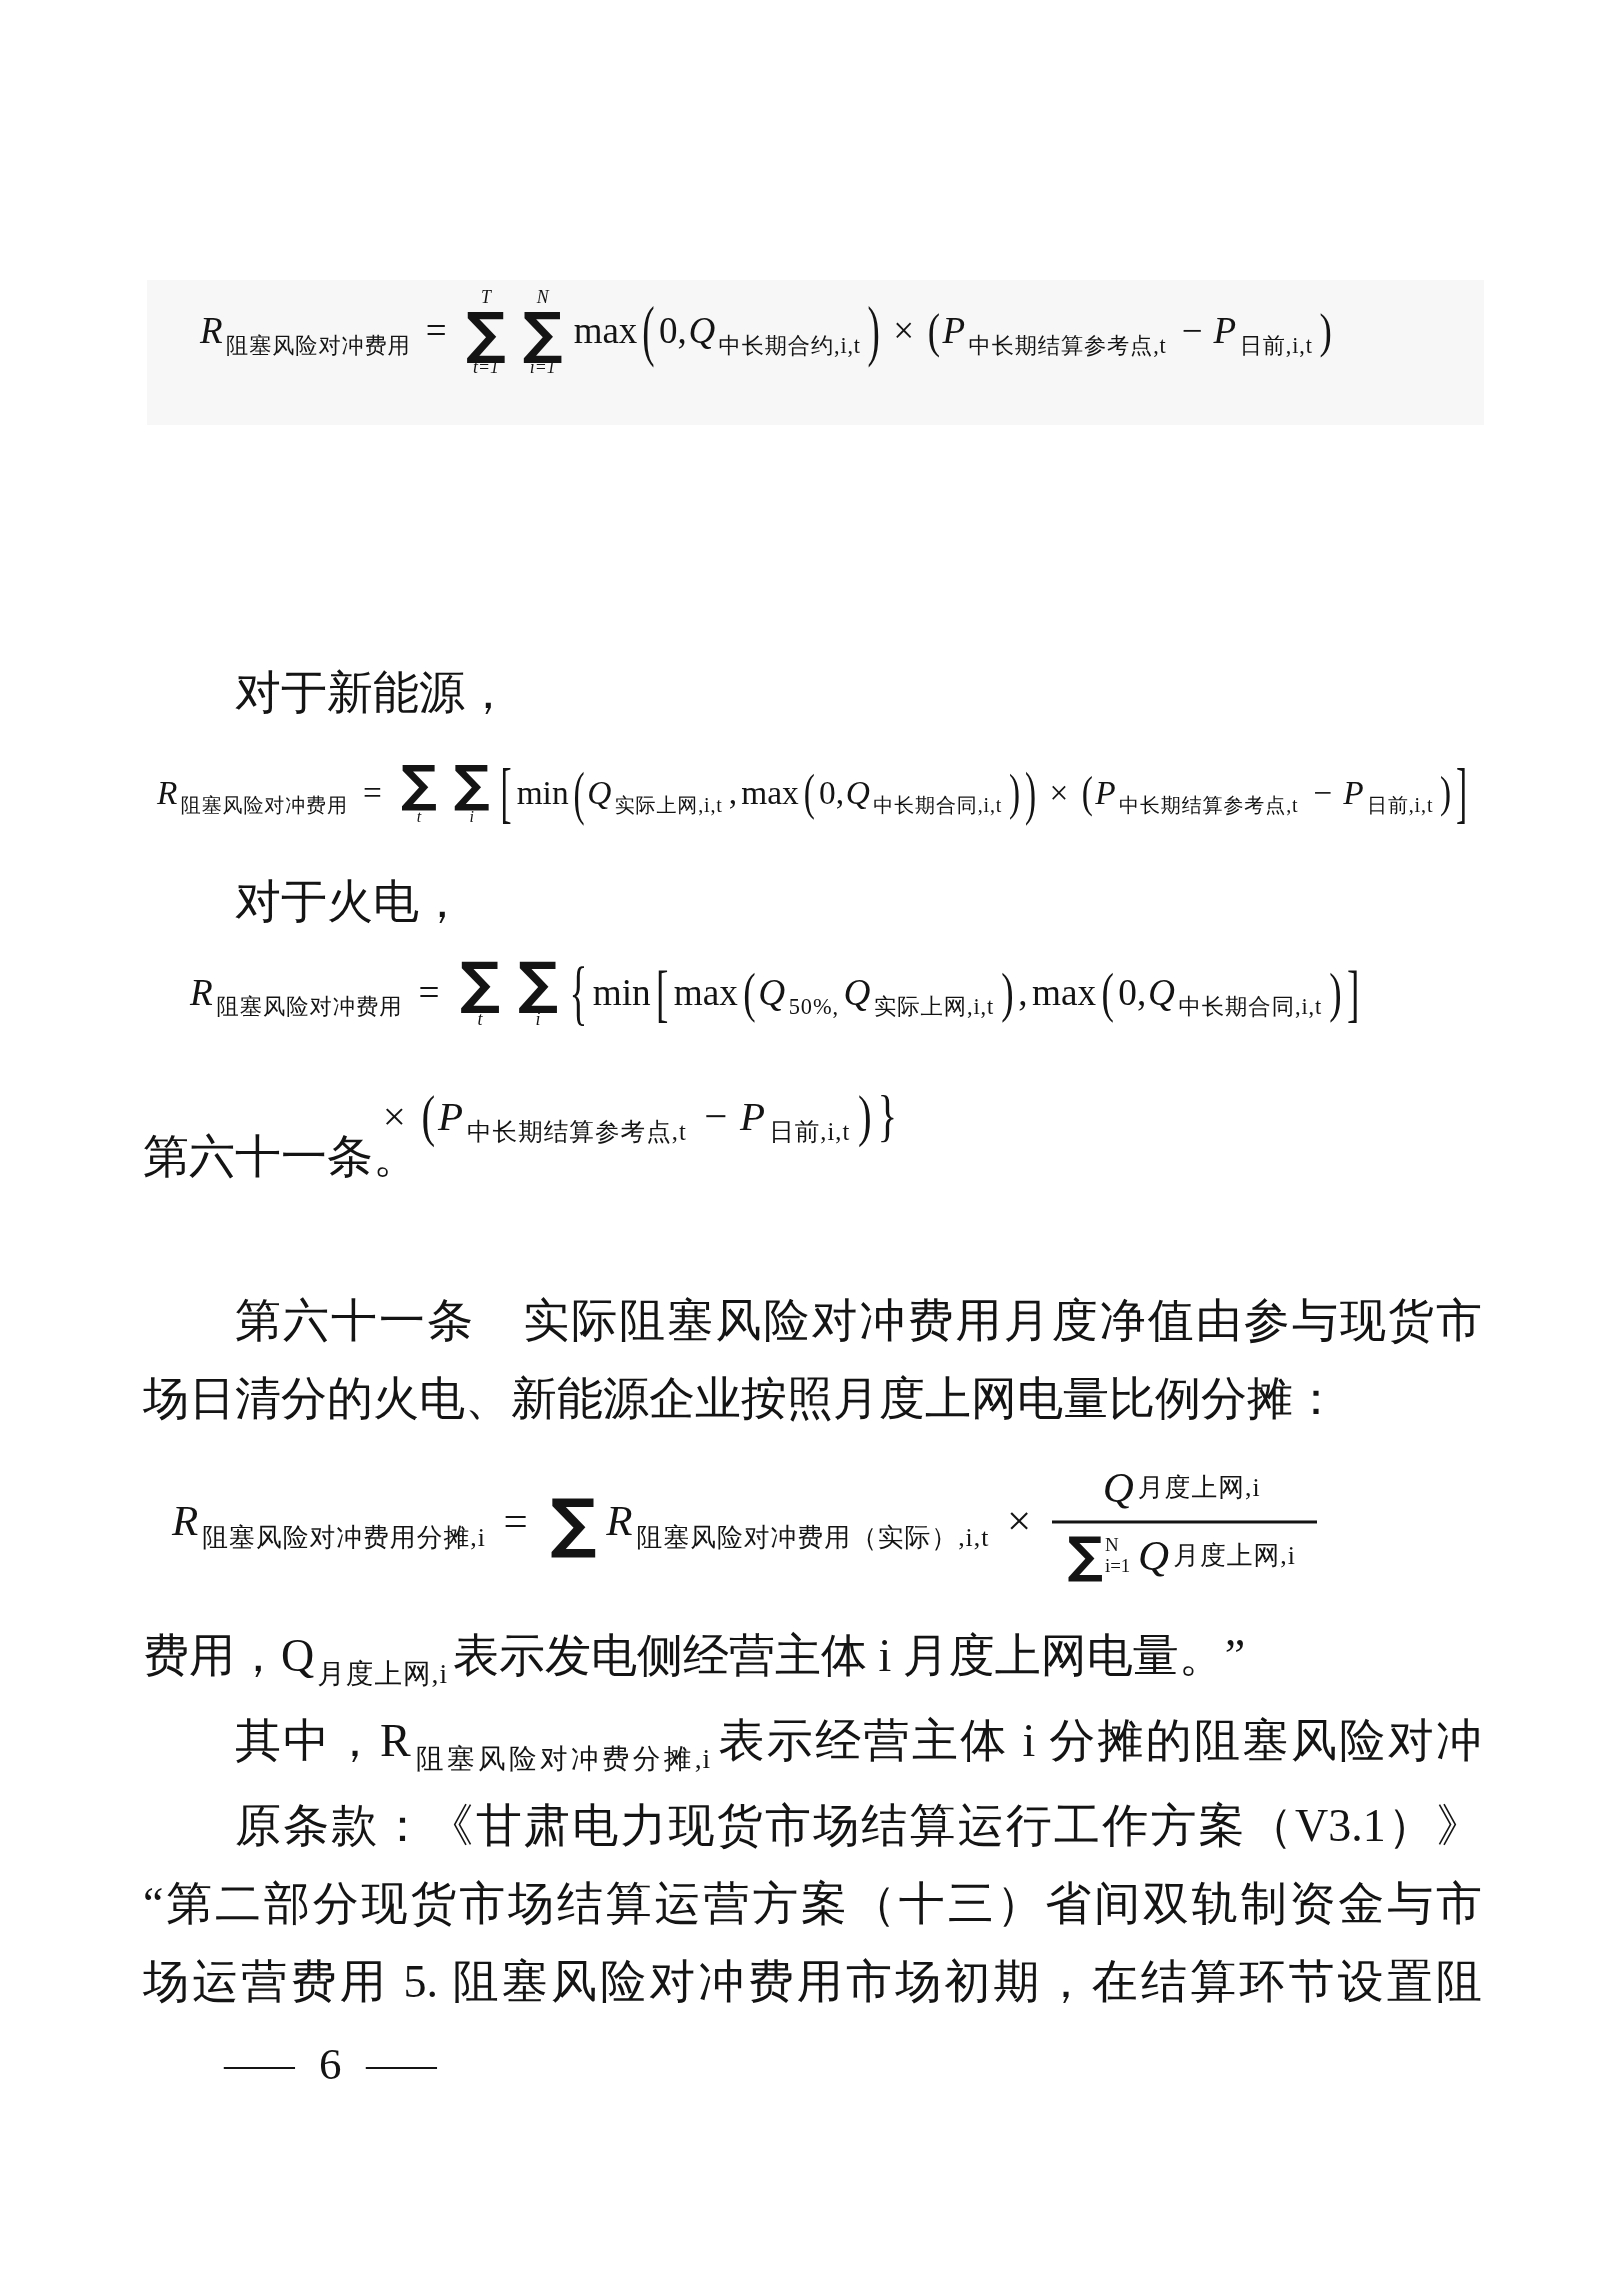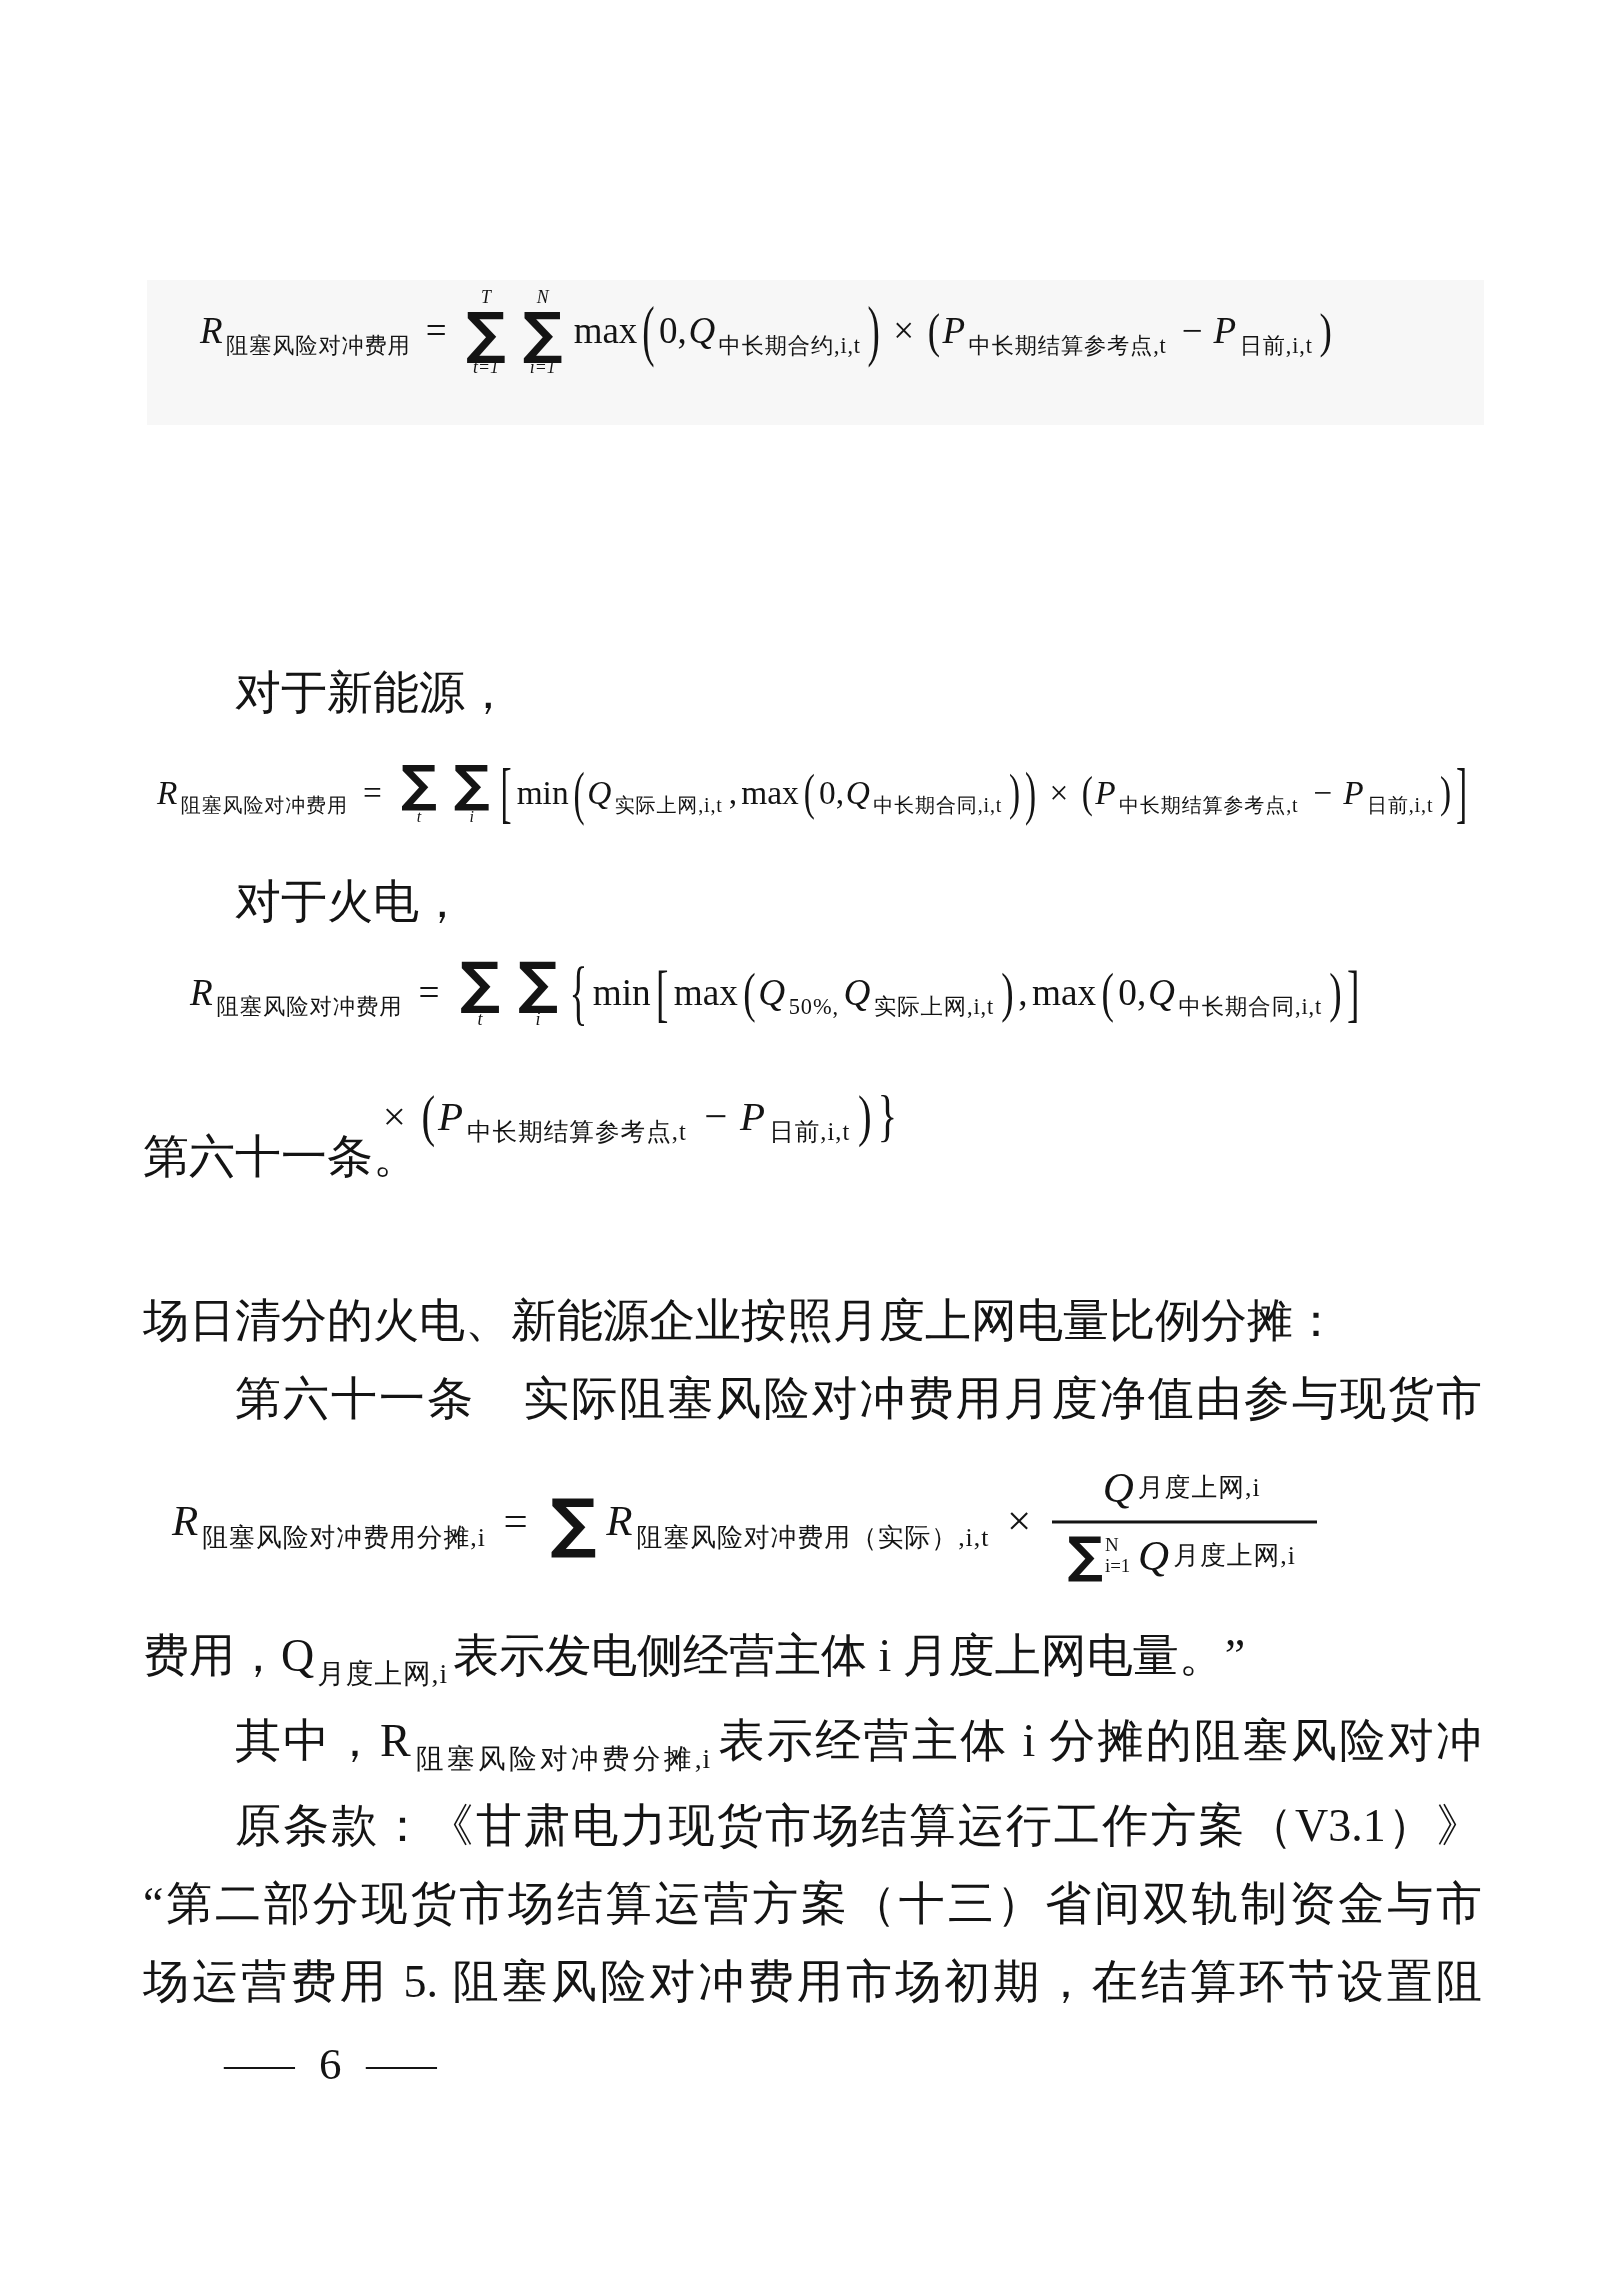--- a/index.html
+++ b/index.html
@@ -88,22 +88,22 @@
           <span class="ssig">∑</span>
           <span class="slim">i</span>
         </span><span class="mp" style="transform: scaleY(1.9);">{</span><span class="mf">min</span><span class="mp" style="transform: scaleY(1.7);">[</span><span class="mf">max</span><span class="mp" style="transform: scaleY(1.5);">(</span><span class="v">Q</span><span class="s">50%,</span><span class="v">Q</span><span class="s">实际上网,i,t</span><span class="mp" style="transform: scaleY(1.5);">)</span><span class="mn">,</span><span class="mf">max</span><span class="mp" style="transform: scaleY(1.5);">(</span><span class="mn">0,</span><span class="v">Q</span><span class="s">中长期合同,i,t</span><span class="mp" style="transform: scaleY(1.5);">)</span><span class="mp" style="transform: scaleY(1.7);">]</span></div>
     <div class="formula fs42" style="top:1120px;left:227px"><span class="mo">×</span><span class="mp" style="transform: scaleY(1.4);">(</span><span class="v">P</span><span class="s">中长期结算参考点,t</span><span class="mo">−</span><span class="v">P</span><span class="s">日前,i,t</span><span class="mp" style="transform: scaleY(1.4);">)</span><span class="mp" style="transform: scaleY(1.4);">}</span></div>
 
     <div class="para" style="top:1118px">
         <div class="tline"><span class="mt">第六十一条。</span></div>
       </div>
 
     <div class="para" style="top:1282px">
+        <div class="tline just ind"><span class="mt">第六十一条　实际阻塞风险对冲费用月度净值由参与现货市</span></div>
         <div class="tline"><span class="mt">场日清分的火电、新能源企业按照月度上网电量比例分摊：</span></div>
-        <div class="tline just ind"><span class="mt">第六十一条　实际阻塞风险对冲费用月度净值由参与现货市</span></div>
       </div>
 
     <div class="formula fs44" style="top:1526px;left:29px"><span class="v">R</span><span class="s">阻塞风险对冲费用分摊,i</span><span class="mo">=</span><span class="sum">
           <span class="ssig">∑</span>
         </span><span class="v">R</span><span class="s">阻塞风险对冲费用（实际）,i,t</span><span class="mo">×</span><span class="frac">
           <span class="fnum">
             <span class="v">Q</span>
             <span class="s">月度上网,i</span>
           </span>
           <span class="fden">

